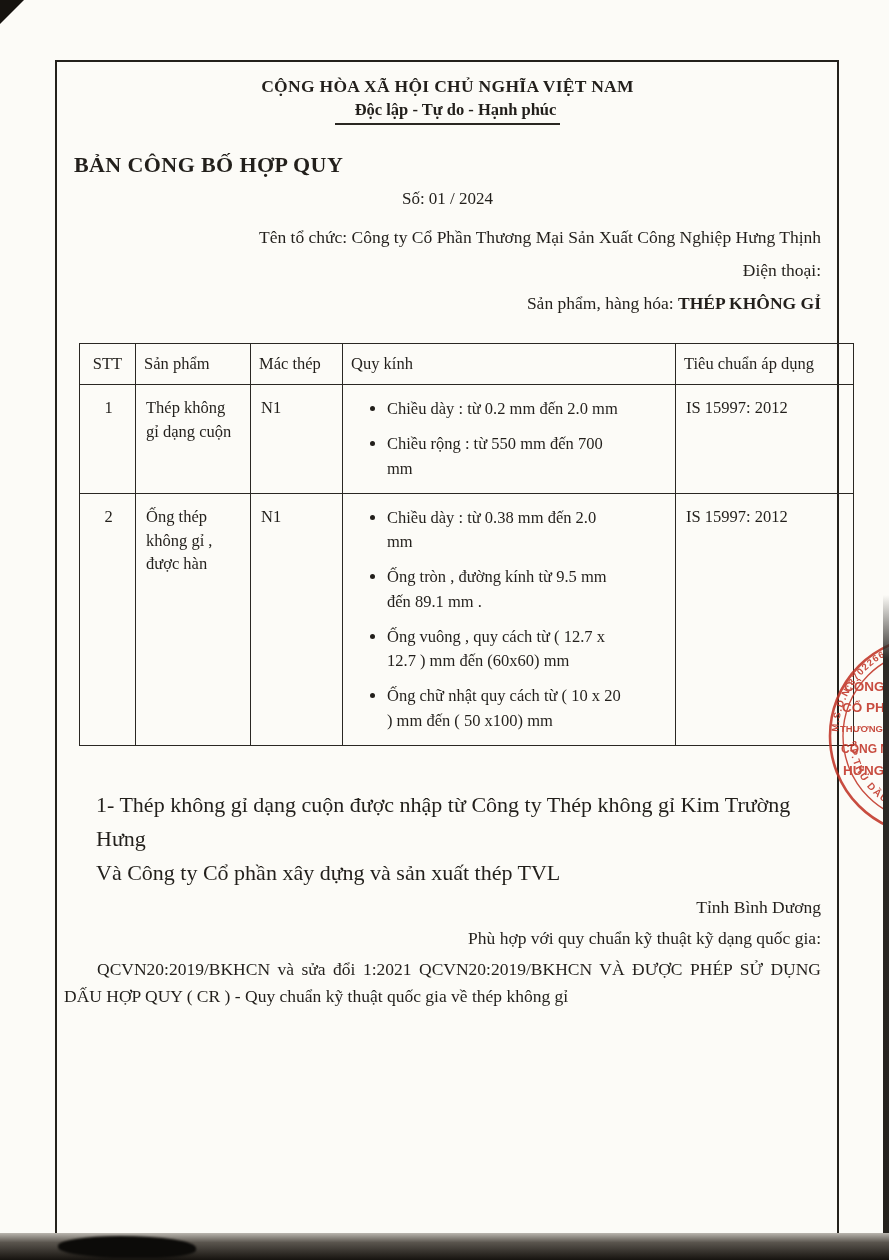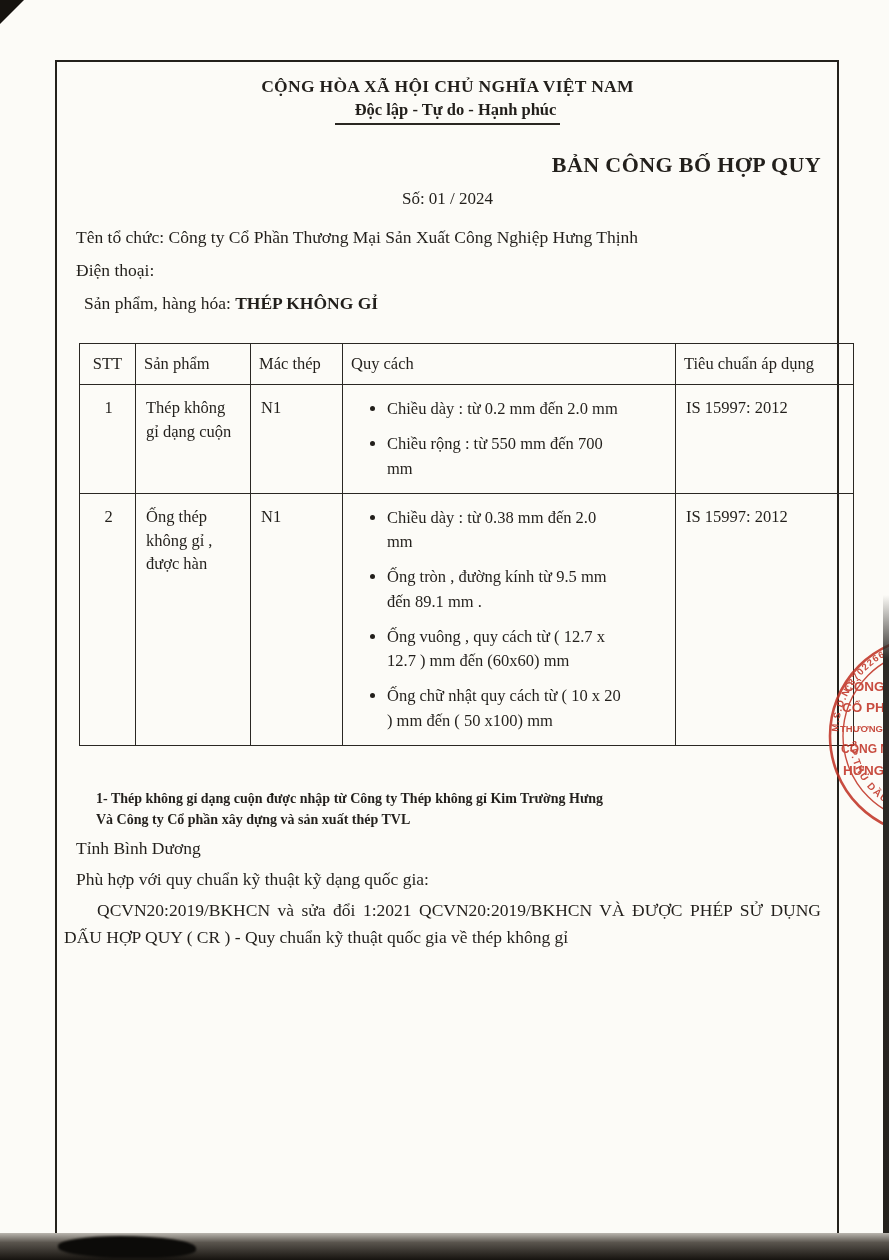--- a/index.html
+++ b/index.html
@@ -16,40 +16,40 @@
     border:2px solid #24211c;
   }
   .content { padding:14px 16px 0 17px; }
 
   .nat-title { text-align:center; font-weight:bold; font-size:17.5px; letter-spacing:.3px; }
   .motto-wrap { text-align:center; margin-top:3px; }
   .motto {
     display:inline-block; font-weight:bold; font-size:16.5px;
     border-bottom:2px solid #2a2722; padding:0 4px 3px 20px;
   }
-  .doc-title { text-align:right; font-weight:bold; font-size:22px; margin-top:27px; letter-spacing:.4px; }
+  .doc-title { text-align:left; font-weight:bold; font-size:22px; margin-top:27px; letter-spacing:.4px; }
   .doc-number { text-align:center; font-size:17px; margin-top:11px; }
 
-  .para { font-size:17.5px; line-height:1.55; margin-top:6px; }
+  .para { font-size:17.5px; line-height:1.55; margin-top:6px;text-align:right; }
   .p-first { margin-top:15px; }
   .indent-a { margin-left:2px; }
   .indent-b { margin-left:10px; }
   .bold { font-weight:bold; }
 
   table.spec { border-collapse:collapse; table-layout:fixed; width:775px; margin:26px 0 0 5px; }
   .spec th, .spec td { border:1.5px solid #2a2723; }
   .spec th { font-size:16.5px; font-weight:normal; padding:10px 8px; text-align:left; vertical-align:middle; }
   .spec th.c, .spec td.c { text-align:center; }
   .spec td { font-size:16.5px; vertical-align:top; padding:11px 8px 9px 10px; line-height:1.45; }
   ul.bullets { list-style:disc; margin:1px 0 0 0; padding-left:34px; }
   ul.bullets li { margin-bottom:10px; line-height:1.5; padding-right:42px; }
   ul.bullets li:last-child { margin-bottom:2px; }
 
   .note1 { margin:42px 0 0 22px; }
-  .note1 .line { font-size:14px; line-height:1.55;font-weight:bold; }
+  .note1 .line { font-size:22px; line-height:1.55; }
   .note2 { margin:4px 0 0 44px; text-indent:-22px; }
   .province, .conf-intro { margin:4px 0 0 2px; }
   .conf-detail { margin:4px 0 16px -10px; text-indent:33px; text-align:justify; }
 
   
   .stamp { position:absolute; left:826px; top:633px; width:206px; height:206px; opacity:.88; z-index:6; pointer-events:none; }
   .stamp svg text, .stamp svg textPath {
     font-family:"Liberation Sans","DejaVu Sans",sans-serif;
     font-weight:bold; fill:#c13527;
   }
@@ -90,21 +90,21 @@
             <col style="width:115px">
             <col style="width:92px">
             <col style="width:333px">
             <col>
         </colgroup>
         <thead>
           <tr>
             <th class="c">STT</th>
             <th>Sản phẩm</th>
             <th>Mác thép</th>
-            <th>Quy cách</th>
+            <th>Quy kính</th>
             <th>Tiêu chuẩn áp dụng</th>
           </tr>
         </thead>
         <tbody>
           <tr>
             <td class="c">1</td>
             <td>Thép không gỉ dạng cuộn</td>
             <td>N1</td>
             <td>
               <ul class="bullets">

